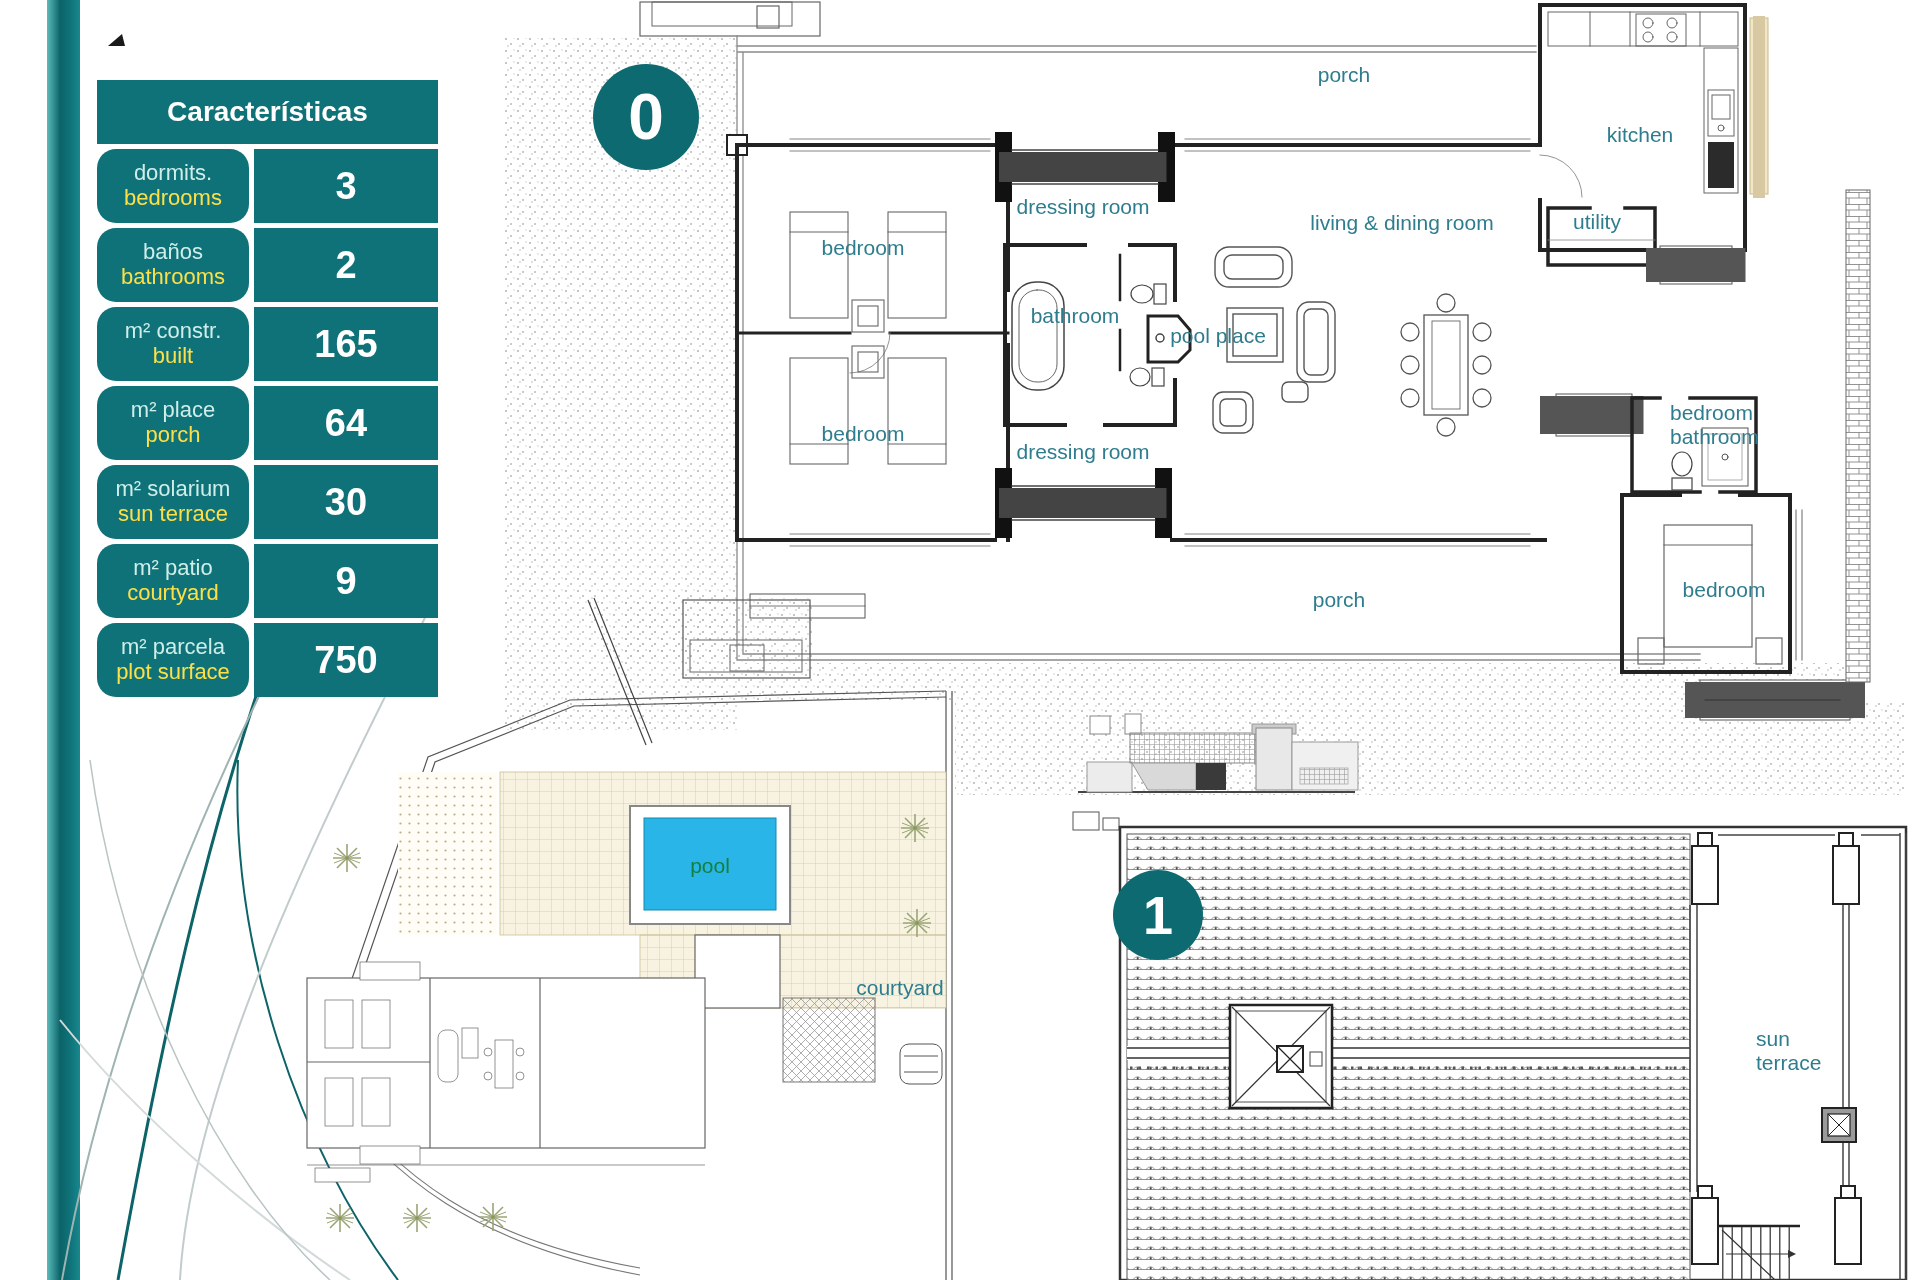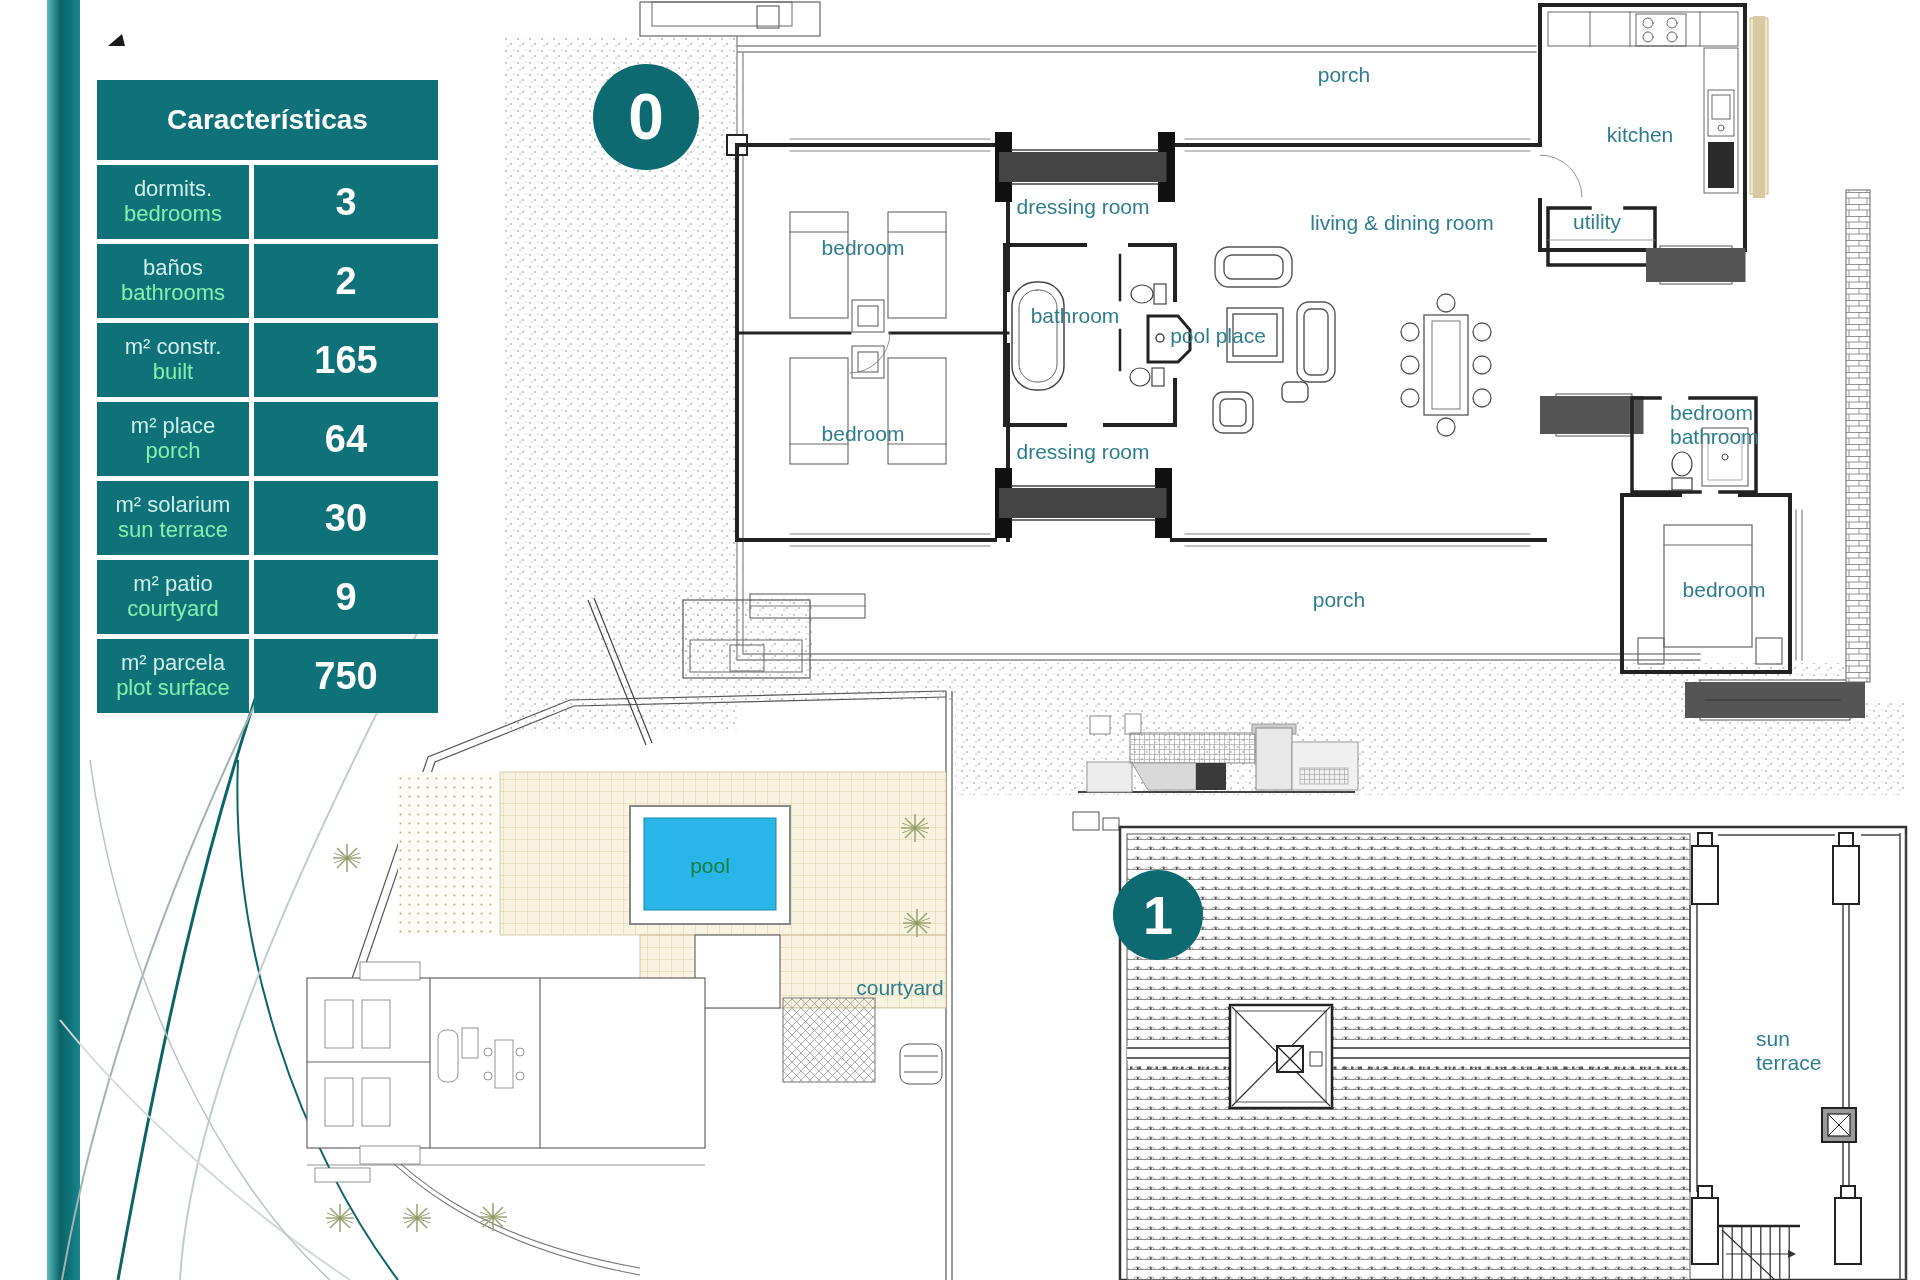--- a/index.html
+++ b/index.html
@@ -3,27 +3,27 @@
 <meta charset="utf-8">
 <style>
   html,body{margin:0;padding:0;background:#e8e8e8;}
   .page{position:relative;width:1920px;height:1280px;background:#ffffff;overflow:hidden;
         font-family:"Liberation Sans",sans-serif;}
   .tealbar{position:absolute;left:47px;top:0;width:33px;height:1280px;
            background:linear-gradient(to right,#5bbcbc 0%,#0b6368 40%,#0f767c 75%,#19888e 100%);}
   svg.plans{position:absolute;left:0;top:0;}
   
   .ctable{position:absolute;left:97px;top:80px;width:341px;}
-  .ctable .hdr{height:80px;background:#0f7278;color:#fff;font-weight:bold;font-size:28px;
+  .ctable .hdr{height:64px;background:#0f7278;color:#fff;font-weight:bold;font-size:28px;
                display:flex;align-items:center;justify-content:center;margin-bottom:5px;}
   .ctable .row{display:grid;grid-template-columns:152px 184px;gap:5px;margin-bottom:5px;}
   .ctable .lab{background:#0f7278;height:74px;display:flex;flex-direction:column;
                align-items:center;justify-content:center;font-size:22px;line-height:1.12;
-               color:#cfeeea;text-align:center;}
-  .ctable .lab .en{color:#86efac;}
+               color:#cfeeea;text-align:center;border-radius:19px;}
+  .ctable .lab .en{color:#fde047;}
   .ctable .val{background:#0f7278;height:74px;display:flex;align-items:center;justify-content:center;
                color:#fff;font-weight:bold;font-size:38px;}
   
   .rlabel{position:absolute;transform:translate(-50%,-50%);font-size:21px;color:#2e7d8e;
           white-space:nowrap;z-index:5;}
   .rlabel.wrap{white-space:normal;width:100px;text-align:left;line-height:1.15;margin-left:44px;}
   .rlabel.pool{color:#15803d;}
   
   .floorcircle{position:absolute;border-radius:50%;background:#0d6a70;color:#fff;
                display:flex;align-items:center;justify-content:center;font-weight:bold;z-index:6;}

